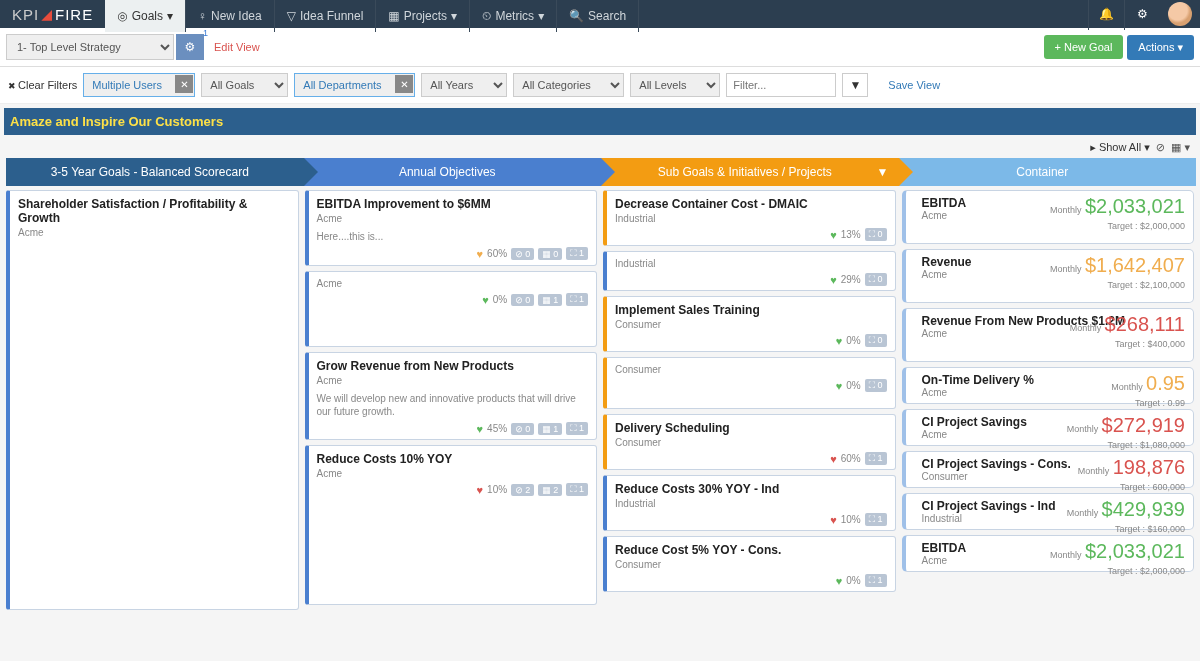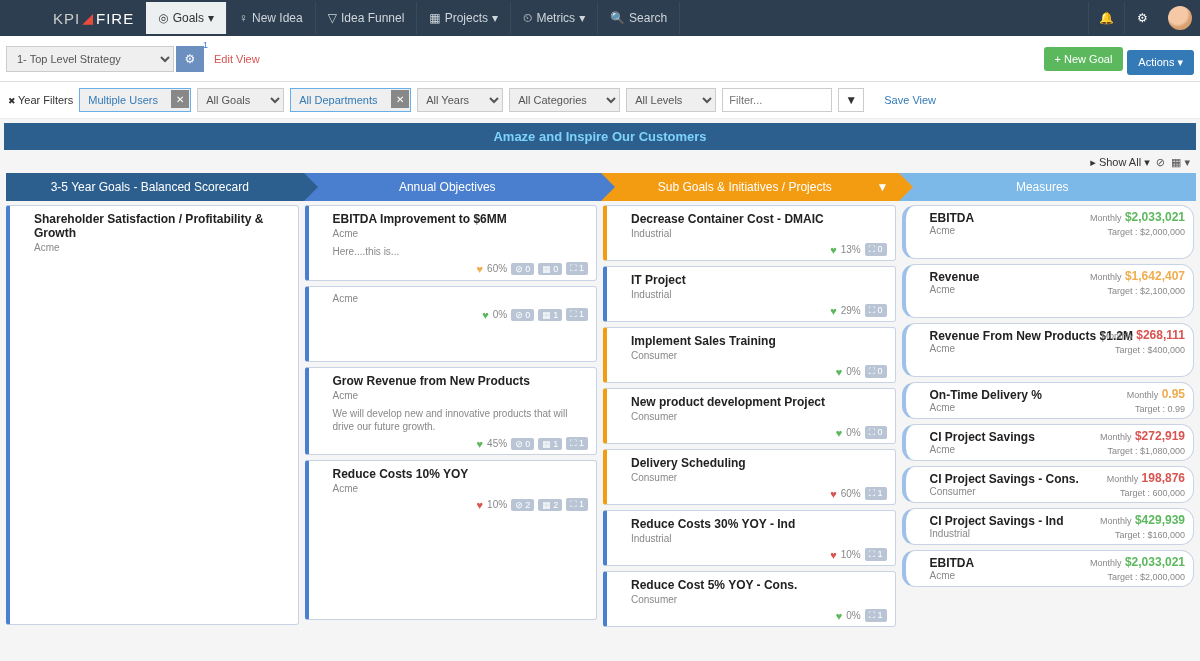--- a/index.html
+++ b/index.html
@@ -1,77 +1,77 @@
 <!DOCTYPE html>
 <html><head>
 <meta charset="utf-8">
 <style>
 * { box-sizing: border-box; margin: 0; padding: 0; }
 body { font-family: "Helvetica Neue", Arial, sans-serif; font-size: 12px; background: #f5f5f5; color: #333; width: 1200px; }
-.topnav { display: flex; align-items: center; background: #2c3e50; height: 36px; color: #fff; padding-left: 41px; }
+.topnav { display: flex; background: #2c3e50; height: 28px; color: #fff; }
 .logo { padding: 0 12px; font-size: 15px; letter-spacing: 1px; font-weight: 300; color: #ccc; display: flex; align-items: center; }
 .logo b { color: #fff; font-weight: 500; }
 .logo-flame { color: #e74c3c; font-size: 14px; margin: 0 2px; }
 .navitem { display: flex; align-items: center; gap: 4px; padding: 0 12px; height: 32px; cursor: pointer; font-size: 12px; color: #d0d6db; border-right: 1px solid #3a4a5a; }
 .navitem.active { background: #ecf0f1; color: #333; }
 .navitem .ico { font-size: 12px; }
 .navspacer { flex: 1; }
 .navright { display: flex; align-items: center; }
 .navicon { width: 36px; height: 32px; display: flex; align-items: center; justify-content: center; cursor: pointer; color: #fff; border-left: 1px solid #3a4a5a; }
 .avatar { width: 24px; height: 24px; border-radius: 50%; background: radial-gradient(circle at 40% 35%, #f5c9a6 45%, #d8a070 60%); margin: 0 8px; cursor: pointer; }
 .toolbar { display: flex; align-items: center; background: #fff; padding: 6px 6px; border-bottom: 1px solid #ddd; }
 select.mainsel { width: 168px; height: 26px; padding: 2px 6px; font-size: 11px; border: 1px solid #ccc; color: #555; }
 .slidebtn { width: 28px; height: 26px; background: #6b8fbf; color: #fff; display: flex; align-items: center; justify-content: center; margin-left: 2px; position: relative; }
 .slidebtn sup { position: absolute; top: -6px; right: -4px; color: #3a7bd5; font-size: 9px; }
 .editview { color: #d9534f; margin-left: 10px; font-size: 11px; cursor: pointer; }
 .btn { border: 1px solid transparent; border-radius: 3px; padding: 5px 10px; font-size: 11px; cursor: pointer; margin-left: 4px; }
 .btn-success { background: #5cb85c; color: #fff; }
-.btn-primary { background: #337ab7; color: #fff; margin-top: 8px; }
+.btn-primary { background: #337ab7; color: #fff; }
 .filters { display: flex; align-items: center; gap: 6px; padding: 6px 8px; background: #fff; border-bottom: 1px solid #eee; flex-wrap: wrap; }
 .clf { font-size: 11px; color: #333; cursor: pointer; }
 .clf::before { content: "✖ "; font-size: 9px; }
 .fsel { position: relative; }
 .fsel select { height: 24px; font-size: 11px; border: 1px solid #ccc; padding: 2px 16px 2px 4px; color: #555; }
 .fsel.active select { border-color: #66afe9; color: #337ab7; }
 .fsel .x { position: absolute; right: 2px; top: 2px; width: 18px; height: 18px; background: #888; color: #fff; font-size: 10px; display: flex; align-items: center; justify-content: center; cursor: pointer; }
 .finput { height: 24px; width: 110px; border: 1px solid #ccc; padding: 2px 6px; font-size: 11px; }
 .funnelbtn { height: 24px; width: 26px; border: 1px solid #ccc; background: #fff; display: flex; align-items: center; justify-content: center; cursor: pointer; }
 .saveview { color: #337ab7; font-size: 11px; margin-left: 14px; cursor: pointer; }
-.banner { background: #2c5f8d; color: #7dd3fc; text-align: center; padding: 6px; font-size: 13px; font-weight: 600; margin: 4px; }
+.banner { background: #2c5f8d; color: #fde047; text-align: left; padding: 6px; font-size: 13px; font-weight: 600; margin: 4px; }
 .showall { text-align: right; padding: 2px 10px; font-size: 11px; color: #333; margin-left: 32px; }
 .showall .ico { margin-left: 3px; color: #555; }
 .swimhead { display: flex; margin: 2px 4px 4px 6px; }
 .arrow { position: relative; flex: 1; height: 28px; display: flex; align-items: center; justify-content: center; color: #fff; font-size: 12px; font-weight: 500; padding-right: 10px; }
 .arrow::after { content: ""; position: absolute; right: -14px; top: 0; border-top: 14px solid transparent; border-bottom: 14px solid transparent; border-left: 14px solid currentColor; z-index: 2; color: inherit; }
 .arrow.c1 { background: #2c5f8d; } .arrow.c1::after { color: #2c5f8d; }
 .arrow.c2 { background: #4a7fcf; } .arrow.c2::after { color: #4a7fcf; }
 .arrow.c3 { background: #f39c12; } .arrow.c3::after { color: #f39c12; }
 .arrow.c4 { background: #7cb9e8; } .arrow.c4::after { border: none; }
 .arrow .filt { position: absolute; right: 10px; color: #fff; }
 .cols { display: flex; gap: 6px; padding: 0 6px 8px 6px; align-items: flex-start; }
 .col { flex: 1; display: flex; flex-direction: column; gap: 5px; }
-.card { background: #fff; border: 1px solid #c8d4e3; border-left: 4px solid #4a7fcf; border-radius: 3px; padding: 6px 8px 4px 24px; position: relative; min-height: 36px; }
+.card { background: #fff; border: 1px solid #c8d4e3; border-left: 4px solid #4a7fcf; border-radius: 3px; padding: 6px 8px 4px 8px; position: relative; min-height: 36px; }
 .card.orange { border-left-color: #f39c12; }
 .card.big { min-height: 76px; }
 .card h4 { font-size: 12px; font-weight: 600; color: #222; margin-bottom: 2px; }
 .card .org { font-size: 10px; color: #888; }
 .card .desc { font-size: 10px; color: #888; margin-top: 6px; line-height: 1.3; }
 .card .foot { display: flex; justify-content: flex-end; align-items: center; gap: 4px; margin-top: 4px; font-size: 10px; color: #888; }
 .heart { font-size: 11px; }
 .heart.green { color: #5cb85c; }
 .heart.red { color: #d9534f; }
 .heart.orange { color: #f0ad4e; }
 .pct { font-size: 10px; color: #888; }
 .chip { display: inline-flex; align-items: center; padding: 1px 4px; background: #b9c5d4; color: #fff; border-radius: 2px; font-size: 9px; }
-.mcard { background: #fff; border: 1px solid #c8d4e3; border-left: 4px solid #9fc0e8; border-radius: 13px; padding: 5px 24px; position: relative; }
+.mcard { background: #fff; border: 1px solid #c8d4e3; border-left: 4px solid #9fc0e8; border-radius: 5px; padding: 5px 16px; position: relative; }
 .mcard h4 { font-size: 12px; font-weight: 600; color: #222; }
 .mcard .org { font-size: 10px; color: #888; }
 .mcard .val { position: absolute; right: 8px; top: 4px; text-align: right; }
 .mcard .val .period { font-size: 9px; color: #888; }
-.mcard .val .num { font-size: 12px; font-weight: 700; }
+.mcard .val .num { font-size: 20px; font-weight: 400; }
 .mcard .val .num.green { color: #5cb85c; }
 .mcard .val .num.red { color: #d9534f; }
 .mcard .val .num.orange { color: #f0ad4e; }
 .mcard .val .tgt { font-size: 9px; color: #888; }
 </style>
 </head>
 <body>
 
 <div class="topnav">
   <div class="logo">
@@ -105,21 +105,21 @@
 <div class="toolbar">
   <select class="mainsel"><option>1- Top Level Strategy</option></select>
   <div class="slidebtn">⚙<sup>1</sup></div>
   <span class="editview">Edit View</span>
   <div class="navspacer"></div>
   <button class="btn btn-success">+ New Goal</button>
   <button class="btn btn-primary"><span>Actions</span> ▾</button>
 </div>
 
 <div class="filters">
-  <span class="clf">Year Filters</span>
+  <span class="clf">Clear Filters</span>
   <span class="fsel active"><select><option>Multiple Users</option></select><span class="x">✕</span></span>
   <span class="fsel"><select><option>All Goals</option></select></span>
   <span class="fsel active"><select><option>All Departments</option></select><span class="x">✕</span></span>
   <span class="fsel"><select><option>All Years</option></select></span>
   <span class="fsel"><select><option>All Categories</option></select></span>
   <span class="fsel"><select><option>All Levels</option></select></span>
   <input class="finput" placeholder="Filter..." style="">
   <span class="funnelbtn">▼</span>
   <span class="saveview">Save View</span>
 </div>
@@ -132,21 +132,21 @@
   <span class="ico">▦ ▾</span>
 </div>
 
 <div class="swimhead">
   <div class="arrow c1">3-5 Year Goals - Balanced Scorecard</div>
   <div class="arrow c2">Annual Objectives</div>
   <div class="arrow c3">
       <span>Sub Goals &amp; Initiatives / Projects</span>
       <span class="filt">▼</span>
     </div>
-  <div class="arrow c4">Measures</div>
+  <div class="arrow c4">Container</div>
 </div>
 
 <div class="cols">
   <div class="col" id="col1">
  <div class="card" style="min-height:420px">
    <h4>Shareholder Satisfaction / Profitability &amp; Growth</h4>
    <div class="org">Acme</div>
  </div>
     </div>
   <div class="col" id="col2">
@@ -202,39 +202,37 @@
  <div class="card orange" style="">
    <h4>Decrease Container Cost - DMAIC</h4>
    <div class="org">Industrial</div>
    <div class="foot">
      <span class="heart green">♥</span>
      <span class="pct">13%</span>
      <span class="chip">⛶ 0</span>
    </div>
  </div>
  <div class="card " style="">
-   <h4>IT Project</h4>
    <div class="org">Industrial</div>
    <div class="foot">
      <span class="heart green">♥</span>
      <span class="pct">29%</span>
      <span class="chip">⛶ 0</span>
    </div>
  </div>
  <div class="card orange" style="min-height:52px">
    <h4>Implement Sales Training</h4>
    <div class="org">Consumer</div>
    <div class="foot">
      <span class="heart green">♥</span>
      <span class="pct">0%</span>
      <span class="chip">⛶ 0</span>
    </div>
  </div>
  <div class="card orange" style="min-height:52px">
-   <h4>New product development Project</h4>
    <div class="org">Consumer</div>
    <div class="foot">
      <span class="heart green">♥</span>
      <span class="pct">0%</span>
      <span class="chip">⛶ 0</span>
    </div>
  </div>
  <div class="card orange" style="">
    <h4>Delivery Scheduling</h4>
    <div class="org">Consumer</div>

